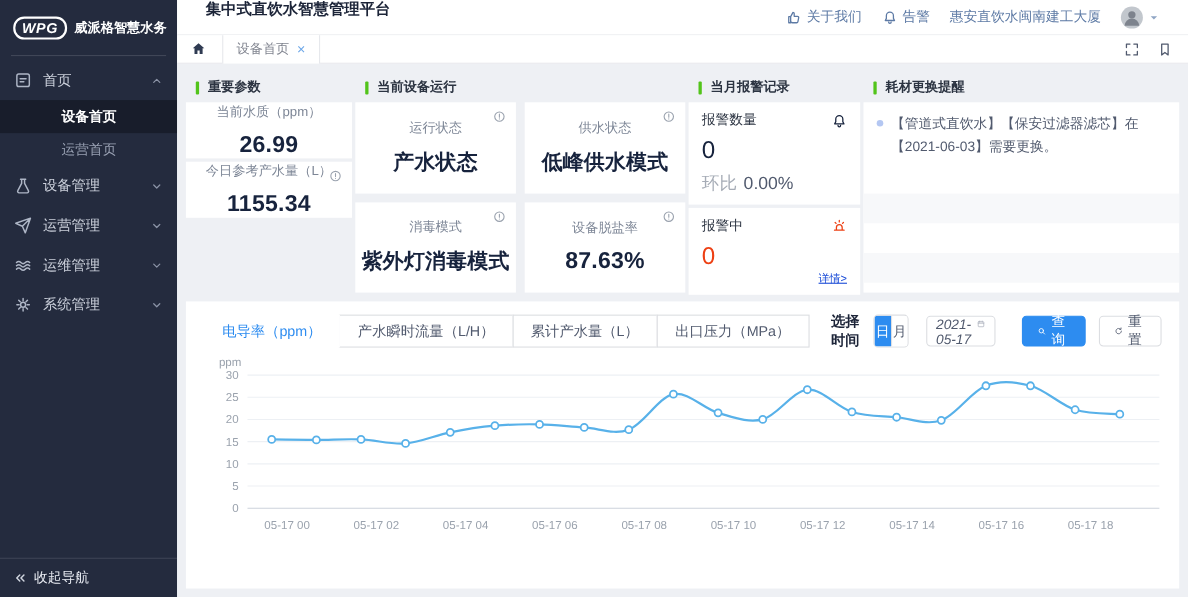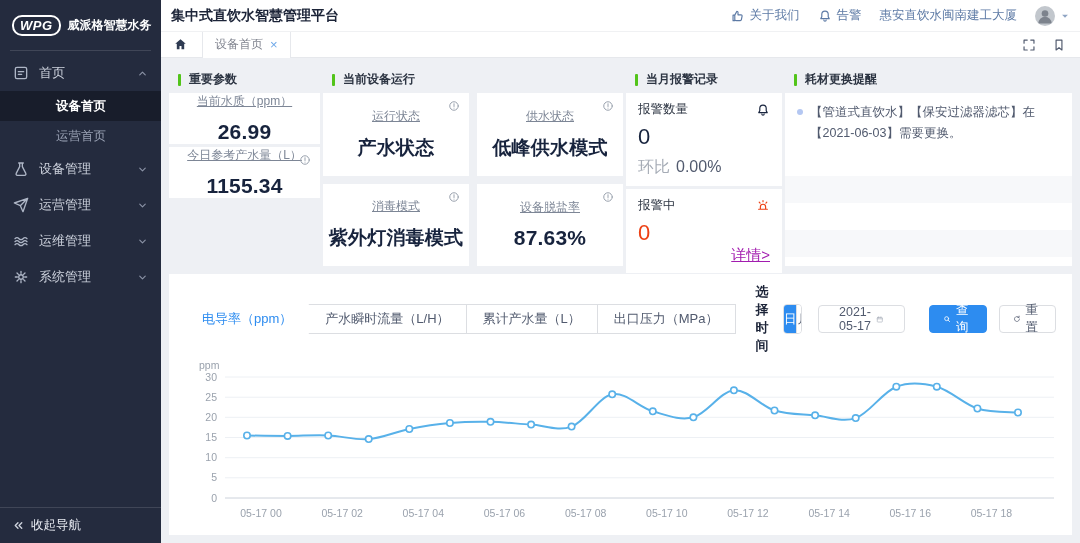--- a/index.html
+++ b/index.html
@@ -18,21 +18,21 @@
   .nav-parent { height:36px; display:flex; align-items:center; padding:0 13px; font-size:13px; color:#ccd1dc; cursor:pointer; }
   .nav-parent .mi { width:16px; height:16px; margin-right:10px; color:#aeb6c6; }
   .nav-parent .chev { margin-left:auto; width:11px; height:11px; color:#8b93a6; }
   .nav-sub { height:30px; display:flex; align-items:center; padding-left:56px; font-size:12.5px; color:#9aa2b4; cursor:pointer; }
   .nav-sub.active { background:#181d2b; color:#fff; font-weight:bold; }
   .collapse-row { border-top:1px solid rgba(255,255,255,.13); height:36px; display:flex; align-items:center; padding:0 12px; font-size:12.5px; color:#e8ebf2; gap:6px; cursor:pointer; }
   .collapse-row .mi { width:13px; height:13px; color:#cfd4de; }
 
   
   .main { flex:1; display:flex; flex-direction:column; min-width:0; }
-  .topbar { height:32px; background:#fff; display:flex; align-items:center; padding:0 10px; border-bottom:1px solid #f0f1f3;gap:14px; }
+  .topbar { height:32px; background:#fff; display:flex; padding:0 26px; border-bottom:1px solid #f0f1f3;gap:14px; }
   .page-title { font-size:14px; font-weight:bold; color:#1c2438; }
   .topbar-right { margin-left:auto; display:flex; align-items:center; gap:18px; color:#5d7aa5; font-size:12.5px;font-family:Liberation Mono, monospace; }
   .top-link { display:flex; align-items:center; gap:5px; cursor:pointer; }
   .top-link .mi { width:14px; height:14px; }
   .avatar-wrap { display:flex; align-items:center; gap:5px; cursor:pointer; }
   .avatar { width:20px; height:20px; border-radius:50%; background:#c2c7cd; overflow:hidden; }
   .chev-small { width:10px; height:10px; color:#8fa5c4; }
 
   .tabbar { height:26px; background:#fff; border-bottom:1px solid #e6e8ec; display:flex; align-items:center; padding:0 0 0 12px; }
   .home-ic { width:15px; height:15px; color:#2f3b52; margin-right:14px; cursor:pointer; }
@@ -51,52 +51,52 @@
 
   
   .cards-row { display:flex; gap:3px; height:200px; margin-bottom:8px; }
   .card-sec { display:flex; flex-direction:column; }
   .sec-title { height:27px; display:flex; align-items:center; gap:8px; padding-left:9px; font-size:12px; font-weight:bold; color:#2c3442; }
   .green-bar { width:3px; height:12px; background:#52c41a; border-radius:1px; }
   .sec-body { flex:1; display:flex; flex-direction:column; gap:3px; min-height:0; }
   .sec1 { width:151px; } .sec2 { width:300px; } .sec3 { width:156px; } .sec4 { flex:1; }
   .grid2 { flex:1; display:grid; grid-template-columns:1fr 1fr; grid-template-rows:1fr 1fr; gap:8px; }
   .stat-cell { background:#fff; position:relative; display:flex; flex-direction:column; align-items:center; justify-content:center; gap:10px; }
-  .stat-label { font-size:12px; color:#7d8696;text-decoration:underline; }
+  .stat-label { font-size:12px; color:#7d8696; }
   .stat-value { font-size:21px; color:#17233d; font-weight:600; letter-spacing:.2px; }
   .stat-value.txt { font-size:19px; font-weight:bold; }
   .info-ic { position:absolute; top:7px; right:9px; width:12px; height:12px; color:#9aa2ae; cursor:pointer; }
   .alarm-cell { background:#fff; flex:1; padding:8px 12px; display:flex; flex-direction:column; }
   .alarm-top { display:flex; align-items:center; justify-content:space-between; font-size:12.5px; color:#2c3442; }
   .alarm-top .mi { width:14px; height:14px; color:#17233d; }
   .alarm-top .mi.red { color:#ed4014; }
   .alarm-num { font-size:22px; color:#17233d; margin-top:6px; font-weight:500; }
   .alarm-num.red { color:#ed4014; }
   .alarm-sub { margin-top:7px; font-size:16px; }
   .alarm-sub .k { color:#a6acb6; margin-right:6px; }
   .alarm-sub .v { color:#515a6e; }
-  .detail-link { margin-top:auto; align-self:flex-end; font-size:15px; color:#a21caf; text-decoration:underline; cursor:pointer; }
+  .detail-link { margin-top:auto; align-self:flex-end; font-size:10px; color:#1d4ed8; text-decoration:underline; cursor:pointer; }
   .consum-body { background:#fff; flex:1; overflow:hidden; display:flex; flex-direction:column; }
   .notice-item { display:flex; gap:7px; padding:9px 14px 4px 12px; font-size:12.5px; color:#515a6e; line-height:1.7; }
   .bullet { width:6px; height:6px; border-radius:50%; background:#b4c7f2; margin-top:7px; flex:none; }
   .stripe { height:27px; } .stripe:nth-child(odd) { background:#f7f8fa; }
 
   
   .chart-panel { background:#fff; flex:1; padding:9px 16px 4px 16px; display:flex; flex-direction:column; min-height:0; }
   .chart-toolbar { display:flex; align-items:center; }
   .chart-tabs { display:flex; }
   .chart-tab { height:30px; display:flex; align-items:center; padding:0 16px; border:1px solid #dcdee2; margin-left:-1px; font-size:13px; color:#515a6e; background:#fff; cursor:pointer; white-space:nowrap; }
   .chart-tab:first-child { margin-left:0; border-radius:3px 0 0 3px; }
   .chart-tab.active { color:#2d8cf0; border-color:#fff; position:relative; z-index:2; }
   .time-label { margin-left:20px; font-size:13px; font-weight:bold; color:#1c2438; }
   .seg-group { margin-left:12px; display:flex; border:1px solid #dcdee2; border-radius:4px; overflow:hidden; }
   .seg { width:29px; height:28px; display:flex; align-items:center; justify-content:center; font-size:12.5px; color:#515a6e; background:#fff; cursor:pointer; }
   .seg.active { background:#2d8cf0; color:#fff; }
   .seg + .seg { border-left:1px solid #dcdee2; }
-  .date-input { margin-left:16px; width:106px; height:28px; border:1px solid #dcdee2; border-radius:4px; display:flex; align-items:center; justify-content:space-between; padding:0 20px; font-size:12.5px; color:#515a6e; background:#fff; cursor:text; }
+  .date-input { margin-left:16px; width:106px; height:28px; border:1px solid #dcdee2; border-radius:4px; display:flex; align-items:flex-start; justify-content:space-between; padding:0 8px; font-size:12.5px; color:#515a6e; background:#fff; cursor:text;font-style:italic; }
   .date-input .mi { width:13px; height:13px; color:#a7adb8; }
   .btn { height:28px; display:flex; align-items:center; gap:5px; padding:0 13px; border-radius:4px; font-size:12.5px; cursor:pointer; }
   .btn .mi { width:12px; height:12px; }
   .btn-query { margin-left:24px; background:#2d8cf0; color:#fff; border:1px solid #2d8cf0; }
   .btn-reset { margin-left:12px; background:#fff; color:#515a6e; border:1px solid #dcdee2; }
   .chart-area { flex:1; margin-top:4px; min-height:0; }
   .chart-area svg { width:100%; height:165px; }
   .chart-area text { font-family:"Liberation Sans","DejaVu Sans",sans-serif; }
 </style>
 </head>

